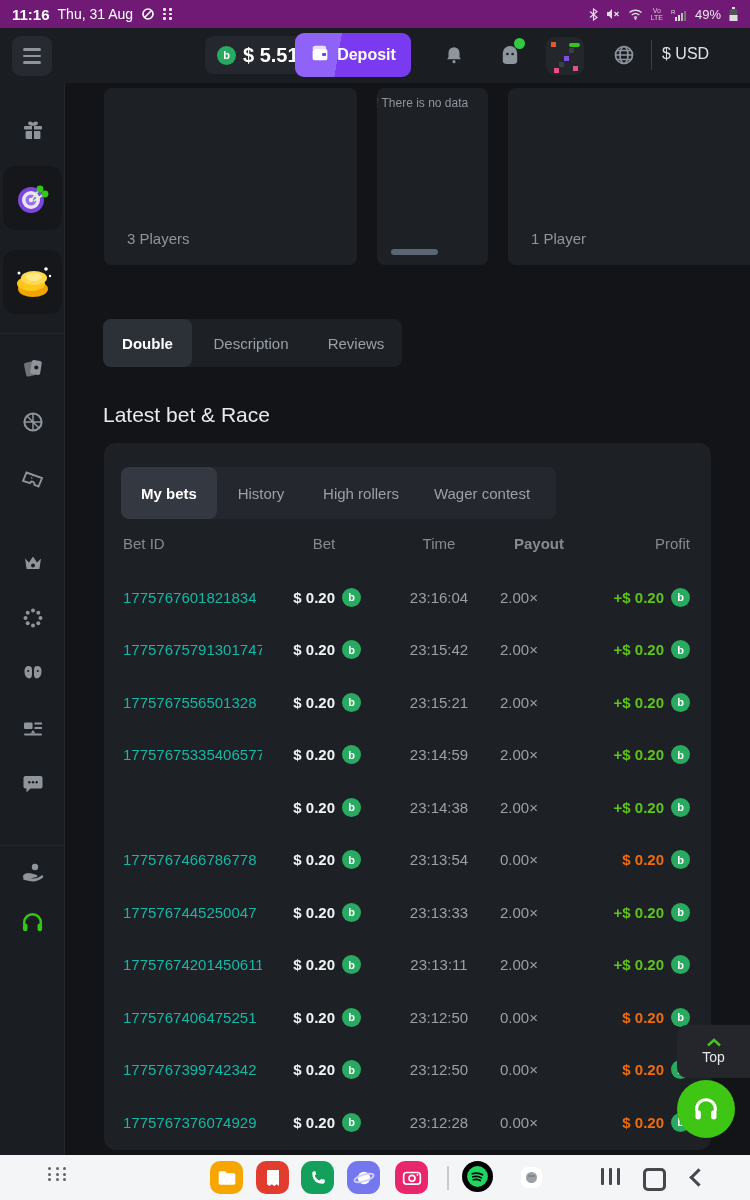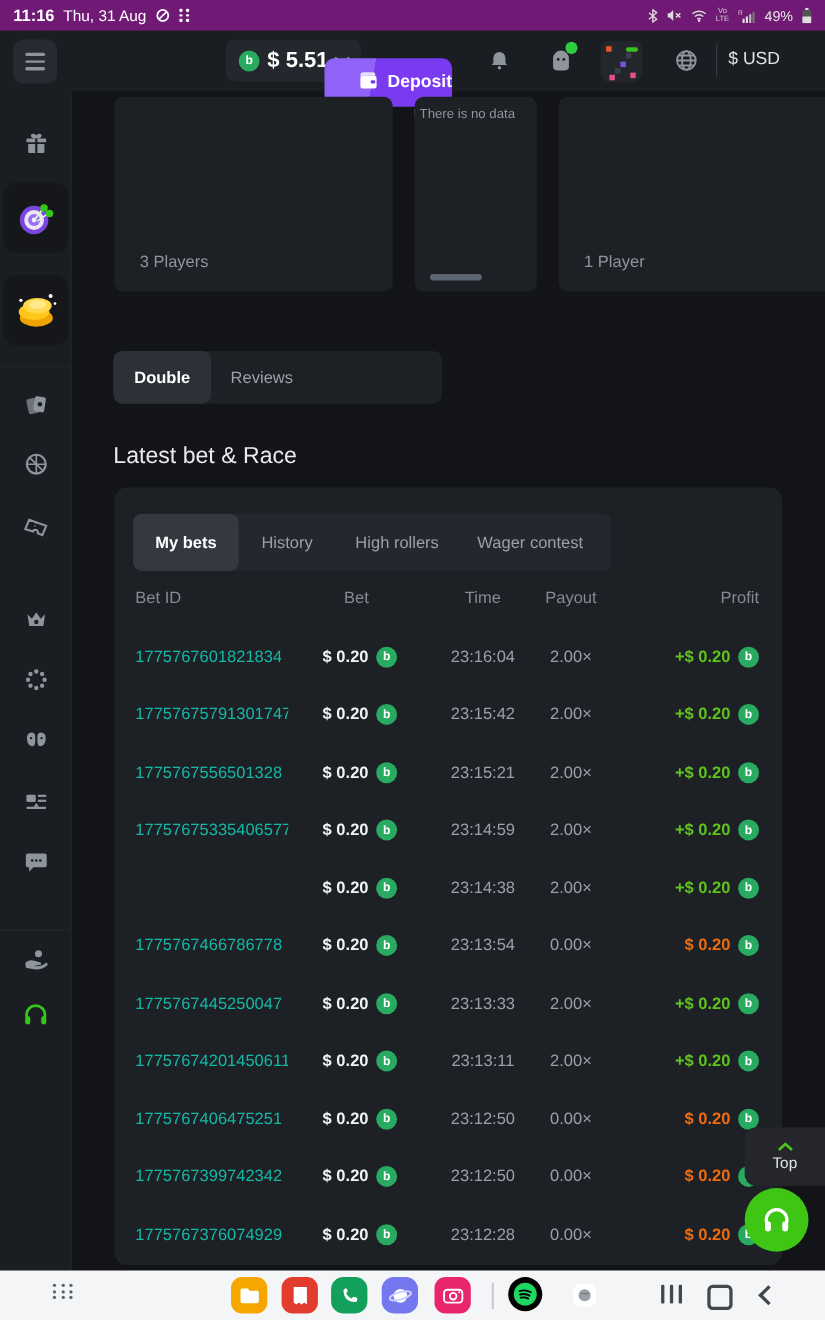--- a/index.html
+++ b/index.html
@@ -23,21 +23,21 @@
   .hamburger i{width:18px;height:2.5px;border-radius:2px;background:#8f959d;}
   .balance-pill{position:absolute;left:205px;top:8px;height:38px;border-radius:8px;background:#24272d;
                 display:flex;align-items:center;gap:7px;padding:0 12px;box-sizing:border-box;}
   .coin{display:inline-flex;align-items:center;justify-content:center;width:19px;height:19px;border-radius:50%;
         background:#28ab60;color:#fff;font-weight:bold;font-size:11px;flex:0 0 auto;}
   .balance-amt{font-size:20px;font-weight:bold;color:#fff;}
   .chev-down{width:8px;height:8px;border-right:2px solid #9aa0a8;border-bottom:2px solid #9aa0a8;
              transform:rotate(45deg);margin-top:-4px;}
   .deposit-btn{position:absolute;left:295px;top:5px;width:116px;height:44px;border-radius:9px;
                background:linear-gradient(100deg,#8f62f8 0%,#8f62f8 38%,#7a3bf0 38%);
-               display:flex;align-items:center;justify-content:flex-end;gap:7px;margin-top:20px;}
+               display:flex;align-items:center;justify-content:center;gap:7px;}
   .deposit-label{color:#fff;font-size:16px;font-weight:bold;}
   .hdr-ic{position:absolute;top:14px;width:26px;height:26px;display:flex;align-items:center;justify-content:center;}
   .ghost-dot{position:absolute;right:-2px;top:-4px;width:11px;height:11px;border-radius:50%;background:#2ecc40;}
   .avatar{position:absolute;left:546px;top:9px;width:38px;height:38px;border-radius:9px;background:#23262b;overflow:hidden;}
   .avatar .px{position:absolute;left:5px;top:5px;width:5px;height:5px;background:#e8572b;
               box-shadow:22px 24px 0 #e84f8a,3px 26px 0 #e84f8a,13px 14px 0 #7c4fe0,8px 20px 0 #3a3f47,18px 6px 0 #3a3f47;}
   .avatar .bar{position:absolute;right:4px;top:6px;width:11px;height:4px;border-radius:2px;background:#39c11d;}
   .hdr-divider{position:absolute;left:651px;top:12px;width:1px;height:30px;background:#3a3e45;}
   .currency{position:absolute;left:662px;top:17px;font-size:16px;color:#dfe2e6;}
   
@@ -60,21 +60,21 @@
   .card{position:absolute;left:104px;top:443px;width:607px;height:707px;border-radius:12px;background:#1d2025;}
   .inner-seg{position:absolute;left:17px;top:24px;width:435px;height:52px;background:#24272d;border-radius:8px;
              display:flex;align-items:center;}
   .inner-seg .tab{display:flex;align-items:center;justify-content:center;height:100%;font-size:15px;color:#9aa0a8;}
   .inner-seg .tab.active{background:#343840;border-radius:8px;color:#fff;font-weight:bold;}
   .thead{position:absolute;left:0;top:92px;width:607px;height:20px;font-size:15px;color:#858b93;}
   .thead span{position:absolute;top:0;}
   .th-id{left:19px;}
   .th-bet{left:160px;width:120px;text-align:center;}
   .th-time{left:285px;width:100px;text-align:center;}
-  .th-payout{left:370px;width:90px;text-align:center;}
+  .th-payout{left:370px;width:90px;text-align:right;font-weight:bold;}
   .th-profit{right:21px;text-align:right;}
   .rows{position:absolute;left:0;top:128px;width:607px;}
   .bet-row{position:relative;height:52.5px;}
   .bet-row>span{position:absolute;top:0;bottom:0;display:flex;align-items:center;font-size:15px;}
   .c-id{left:19px;max-width:139px;overflow:hidden;white-space:nowrap;color:#14b8a6;}
   .c-bet{left:113px;width:144px;justify-content:flex-end;gap:7px;}
   .c-bet b{color:#f2f3f5;font-size:15px;}
   .c-time{left:285px;width:100px;justify-content:center;color:#9aa0a8;}
   .c-payout{left:370px;width:90px;justify-content:center;color:#9aa0a8;}
   .c-profit{right:21px;justify-content:flex-end;gap:7px;}
@@ -330,20 +330,21 @@
   <div class="panel" style="left:377px;width:111px;overflow:hidden;">
     <span class="nodata-text">s! There is no data</span>
     <span class="mid-pill"></span>
   </div>
   <div class="panel" style="left:508px;width:252px;">
     <span class="panel-label">1 Player</span>
   </div>
 
   <div class="seg" style="left:103px;top:319px;width:299px;height:48px;">
     <div class="tab active" style="width:89px;">Double</div>
+    <div class="tab" style="width:118px;">Description</div>
     <div class="tab" style="width:92px;">Reviews</div>
   </div>
 
   <div class="section-title">Latest bet &amp; Race</div>
 
   <div class="card">
     <div class="inner-seg">
       <div class="tab active" style="width:96px;">My bets</div>
       <div class="tab" style="width:88px;">History</div>
       <div class="tab" style="width:112px;">High rollers</div>

